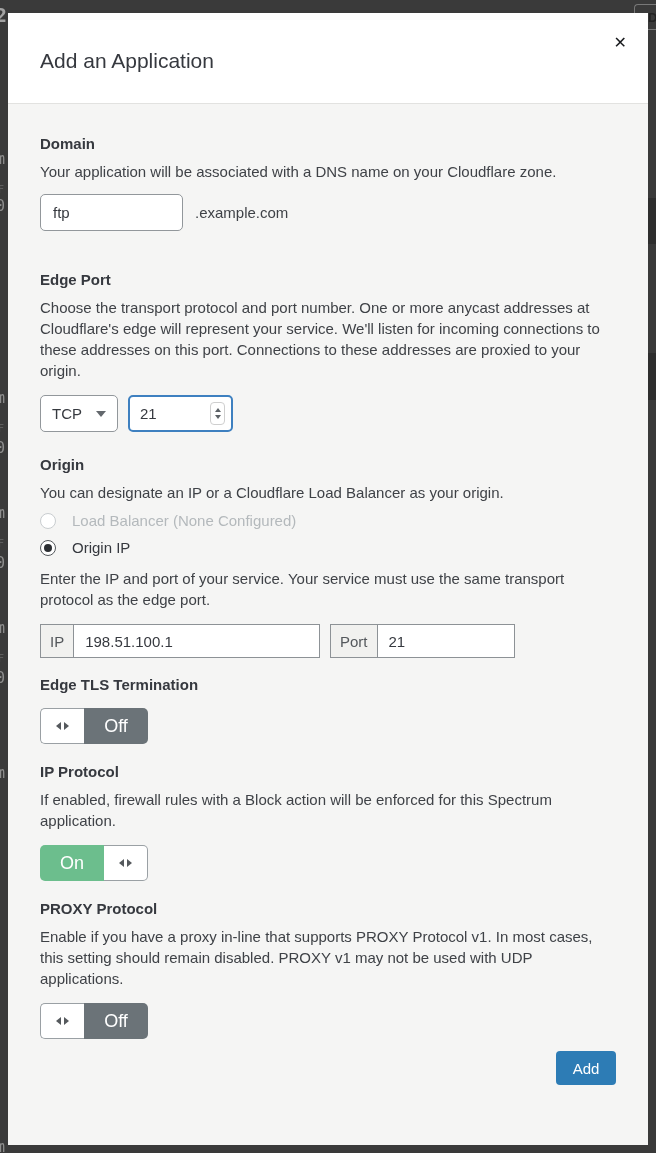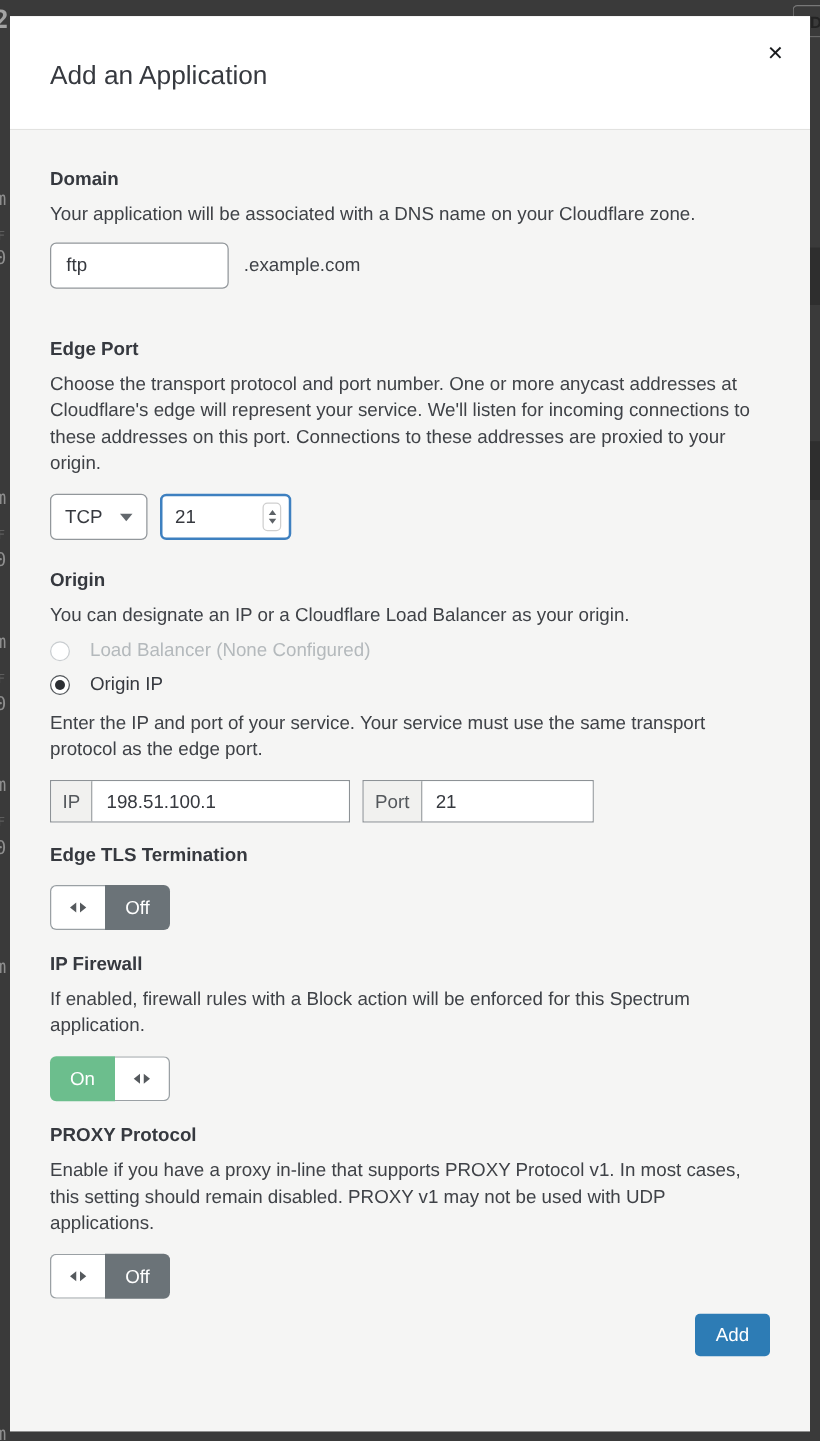--- a/index.html
+++ b/index.html
@@ -71,29 +71,29 @@
   .radio-circle.disabled { border-color:#c9cdd0; cursor:default; }
   .radio-label { font-size:15px; color:var(--text_dark,#36393f); padding-left:16px; }
   .radio-label.disabled { color:var(--text_disabled,#b4b9bc); }
 
   
   .input-group { display:flex; height:34px; border:1px solid #8d9296; background:#fff; }
   .input-prefix { background:#f1f1ef; border-right:1px solid #8d9296; display:flex; align-items:center;
                   padding:0 9px; color:#54585c; font-size:15px; flex:none; }
   .input-plain { border:none; outline:none; flex:1; min-width:0; font-size:15px; color:var(--text_dark,#36393f);
                  padding:0 11px; font-family:"Liberation Sans", sans-serif; background:#fff; }
-  .group-ip { width:240px; }
+  .group-ip { width:280px; }
   .group-port { width:185px; margin-left:10px; }
 
   
   .toggle { display:inline-flex; height:36px; border-radius:5px; cursor:pointer; }
   .toggle-handle { width:44px; background:#fff; border:1px solid #9aa0a4; display:flex;
                    align-items:center; justify-content:center; gap:3px; }
-  .toggle-state { width:52px; display:flex; align-items:center; justify-content:center;
-                  color:#fff; font-size:15px; }
+  .toggle-state { width:64px; display:flex; align-items:center; justify-content:center;
+                  color:#fff; font-size:18px; }
   .toggle.off .toggle-handle { border-radius:5px 0 0 5px; border-right:none; }
   .toggle.off .toggle-state { background:var(--toggle_off_gray,#6b7378); border-radius:0 5px 5px 0; }
   .toggle.on  .toggle-state { background:var(--toggle_on_green,#6cbe8d); border-radius:5px 0 0 5px; }
   .toggle.on  .toggle-handle { border-radius:0 5px 5px 0; border-left:none; }
   .arr-l { width:0; height:0; border-top:4px solid transparent; border-bottom:4px solid transparent;
            border-right:5px solid #55595d; }
   .arr-r { width:0; height:0; border-top:4px solid transparent; border-bottom:4px solid transparent;
            border-left:5px solid #55595d; }
 
   .footer-row { display:flex; justify-content:flex-end; margin-top:12px; }
@@ -197,21 +197,21 @@
         <div class="toggle off" style="margin-top:14px">
           <span class="toggle-handle">
             <span class="arr-l"></span>
             <span class="arr-r"></span>
           </span>
           <span class="toggle-state">Off</span>
         </div>
       </div>
 
       <div style="margin-top:19px">
-        <div class="section-label">IP Firewall</div>
+        <div class="section-label">IP Protocol</div>
         <div class="section-desc">If enabled, firewall rules with a Block action will be enforced for this Spectrum application.</div>
         <div class="toggle on" style="margin-top:14px">
           <span class="toggle-state">On</span>
           <span class="toggle-handle">
             <span class="arr-l"></span>
             <span class="arr-r"></span>
           </span>
         </div>
       </div>
 

